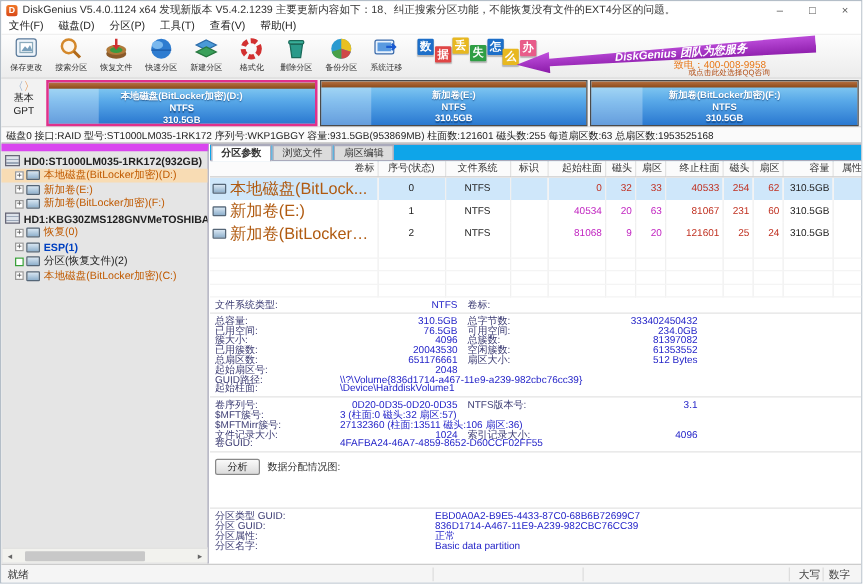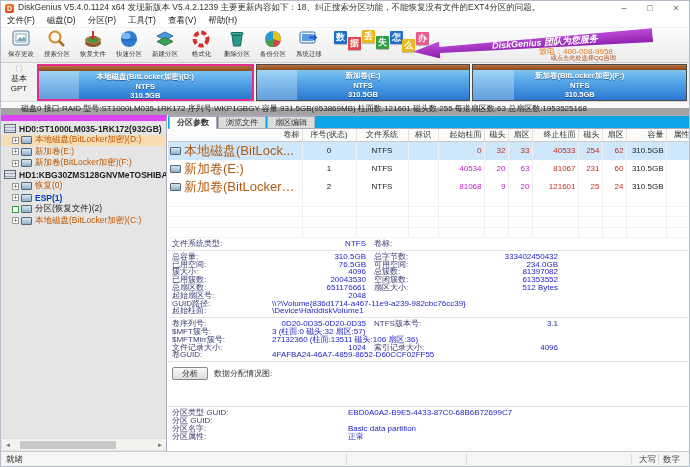--- a/index.html
+++ b/index.html
@@ -38,21 +38,21 @@
   .nav-l{color:#7a9ac0;} .nav-r{color:#e08030;}
   .navtype{font-size:8px;color:#222;line-height:10px;}
   .blocks{position:absolute;left:36px;top:1px;right:2px;height:37px;display:flex;gap:2px;}
   .pblock{flex:1;position:relative;border:1px solid #4a4a4a;background:linear-gradient(180deg,#8ed2f4 0%,#58a8e8 45%,#2a78d0 100%);overflow:hidden;}
   .pblock.sel{border:2px solid #e0308c;}
   .pband{position:absolute;left:0;top:0;width:100%;height:5px;background:linear-gradient(#b87040,#8a4a1a);}
   .pused{position:absolute;left:0;top:5px;width:19%;bottom:0;background:rgba(255,255,255,.28);}
   .ptext{position:absolute;left:0;top:6px;width:100%;text-align:center;color:#fff;font-size:7.5px;font-weight:bold;line-height:9.5px;text-shadow:0 1px 1px rgba(0,40,90,.6);white-space:nowrap;}
 
   
-  .diskinfo{position:absolute;left:0;top:101px;width:100%;height:13px;background:#fafafa;font-size:8px;color:#222;line-height:13px;padding-left:20px;white-space:nowrap;border-bottom:7px solid #a3a3a3;}
+  .diskinfo{position:absolute;left:0;top:101px;width:100%;height:13px;background:#fafafa;font-size:8px;color:#222;line-height:13px;padding-left:4px;white-space:nowrap;border-bottom:1px solid #a3a3a3;}
 
   
   .main{position:absolute;left:0;top:114px;width:100%;bottom:15px;}
   
   .treepanel{position:absolute;left:0;top:0;width:166px;height:100%;background:#e5e5e5;border-right:1px solid #aab;border-top:6px solid #d946ef;}
   .treerows{position:absolute;left:0;top:2px;right:0;}
   .trow{height:11.5px;display:flex;align-items:center;white-space:nowrap;overflow:hidden;}
   .trow.lvl0{padding-left:3px;} .trow.lvl1{padding-left:11px;}
   .exp{width:7px;height:7px;border:1px solid #999;background:#fff;color:#444;font-size:7px;line-height:5px;text-align:center;margin-right:2px;flex:none;}
   .chk{width:7px;height:7px;border:1.5px solid #3aa03a;background:#fff;margin-right:2px;flex:none;}
@@ -572,28 +572,29 @@
       <div class="allocarea"></div>
       <div class="psep"></div>
 
       <div class="params">
         <div class="grow">
             <span class="gl">分区类型 GUID:</span>
             <span class="gv">EBD0A0A2-B9E5-4433-87C0-68B6B72699C7</span>
           </div>
         <div class="grow">
             <span class="gl">分区 GUID:</span>
+            <span class="gv">836D1714-A467-11E9-A239-982CBC76CC39</span>
+          </div>
+        <div class="grow">
+            <span class="gl">分区属性:</span>
+            <span class="gv">正常</span>
           </div>
         <div class="grow">
             <span class="gl">分区名字:</span>
             <span class="gv">Basic data partition</span>
-          </div>
-        <div class="grow">
-            <span class="gl">分区属性:</span>
-            <span class="gv">正常</span>
           </div>
       </div>
     </div>
   </div>
 
   <div class="statusbar">
     <span class="st-ready">就绪</span>
     <span class="st-sep" style="left:345px;"></span>
     <span class="st-sep" style="left:465px;"></span>
     <span class="st-sep" style="left:630px;"></span>

